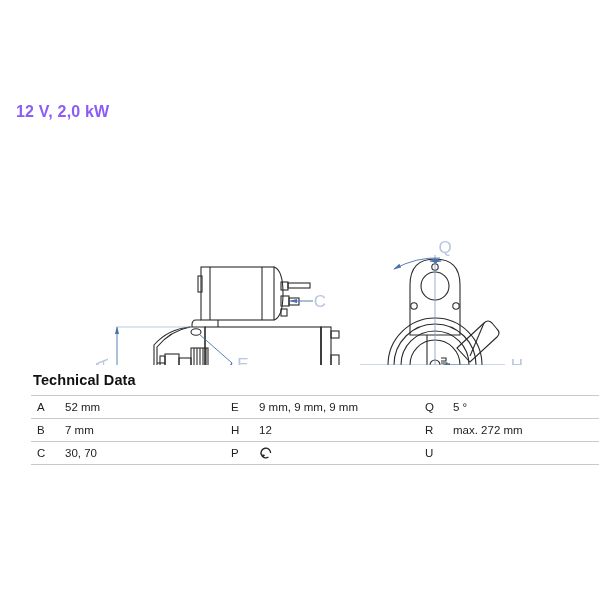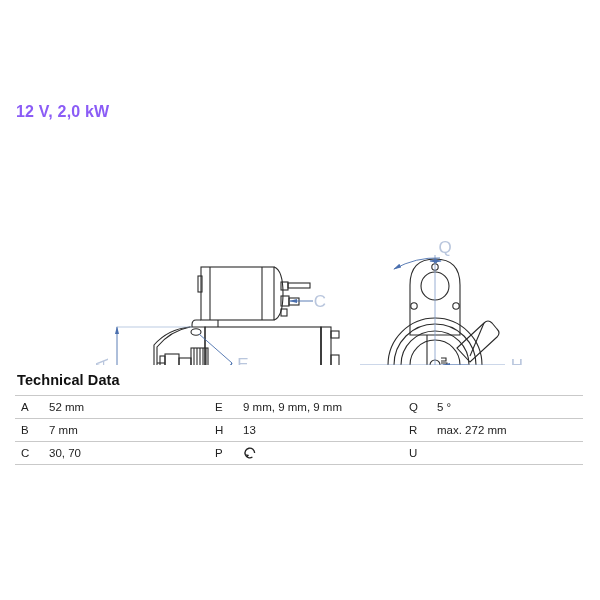--- a/index.html
+++ b/index.html
@@ -40,21 +40,21 @@
     position: absolute;
     left: 0;
     top: 120px;
     width: 600px;
     height: 245px;
   }
 
   
   .tech-section {
     position: absolute;
-    left: 15px;
+    left: 31px;
     top: 372px;
     width: 568px;
   }
   .tech-heading {
     font-size: 14.5px;
     font-weight: bold;
     color: #111111;
     margin: 0 0 7px 2px;
     letter-spacing: 0.1px;
   }
@@ -248,21 +248,21 @@
           <td class="val-cell">9 mm, 9 mm, 9 mm</td>
           <td class="gap-cell"></td>
           <td class="key-cell">Q</td>
           <td class="val-cell">5 °</td>
         </tr>
         <tr>
           <td class="key-cell">B</td>
           <td class="val-cell">7 mm</td>
           <td class="gap-cell"></td>
           <td class="key-cell">H</td>
-          <td class="val-cell">13</td>
+          <td class="val-cell">12</td>
           <td class="gap-cell"></td>
           <td class="key-cell">R</td>
           <td class="val-cell">max. 272 mm</td>
         </tr>
         <tr class="last-row">
           <td class="key-cell">C</td>
           <td class="val-cell">30, 70</td>
           <td class="gap-cell"></td>
           <td class="key-cell">P</td>
           <td class="val-cell">

